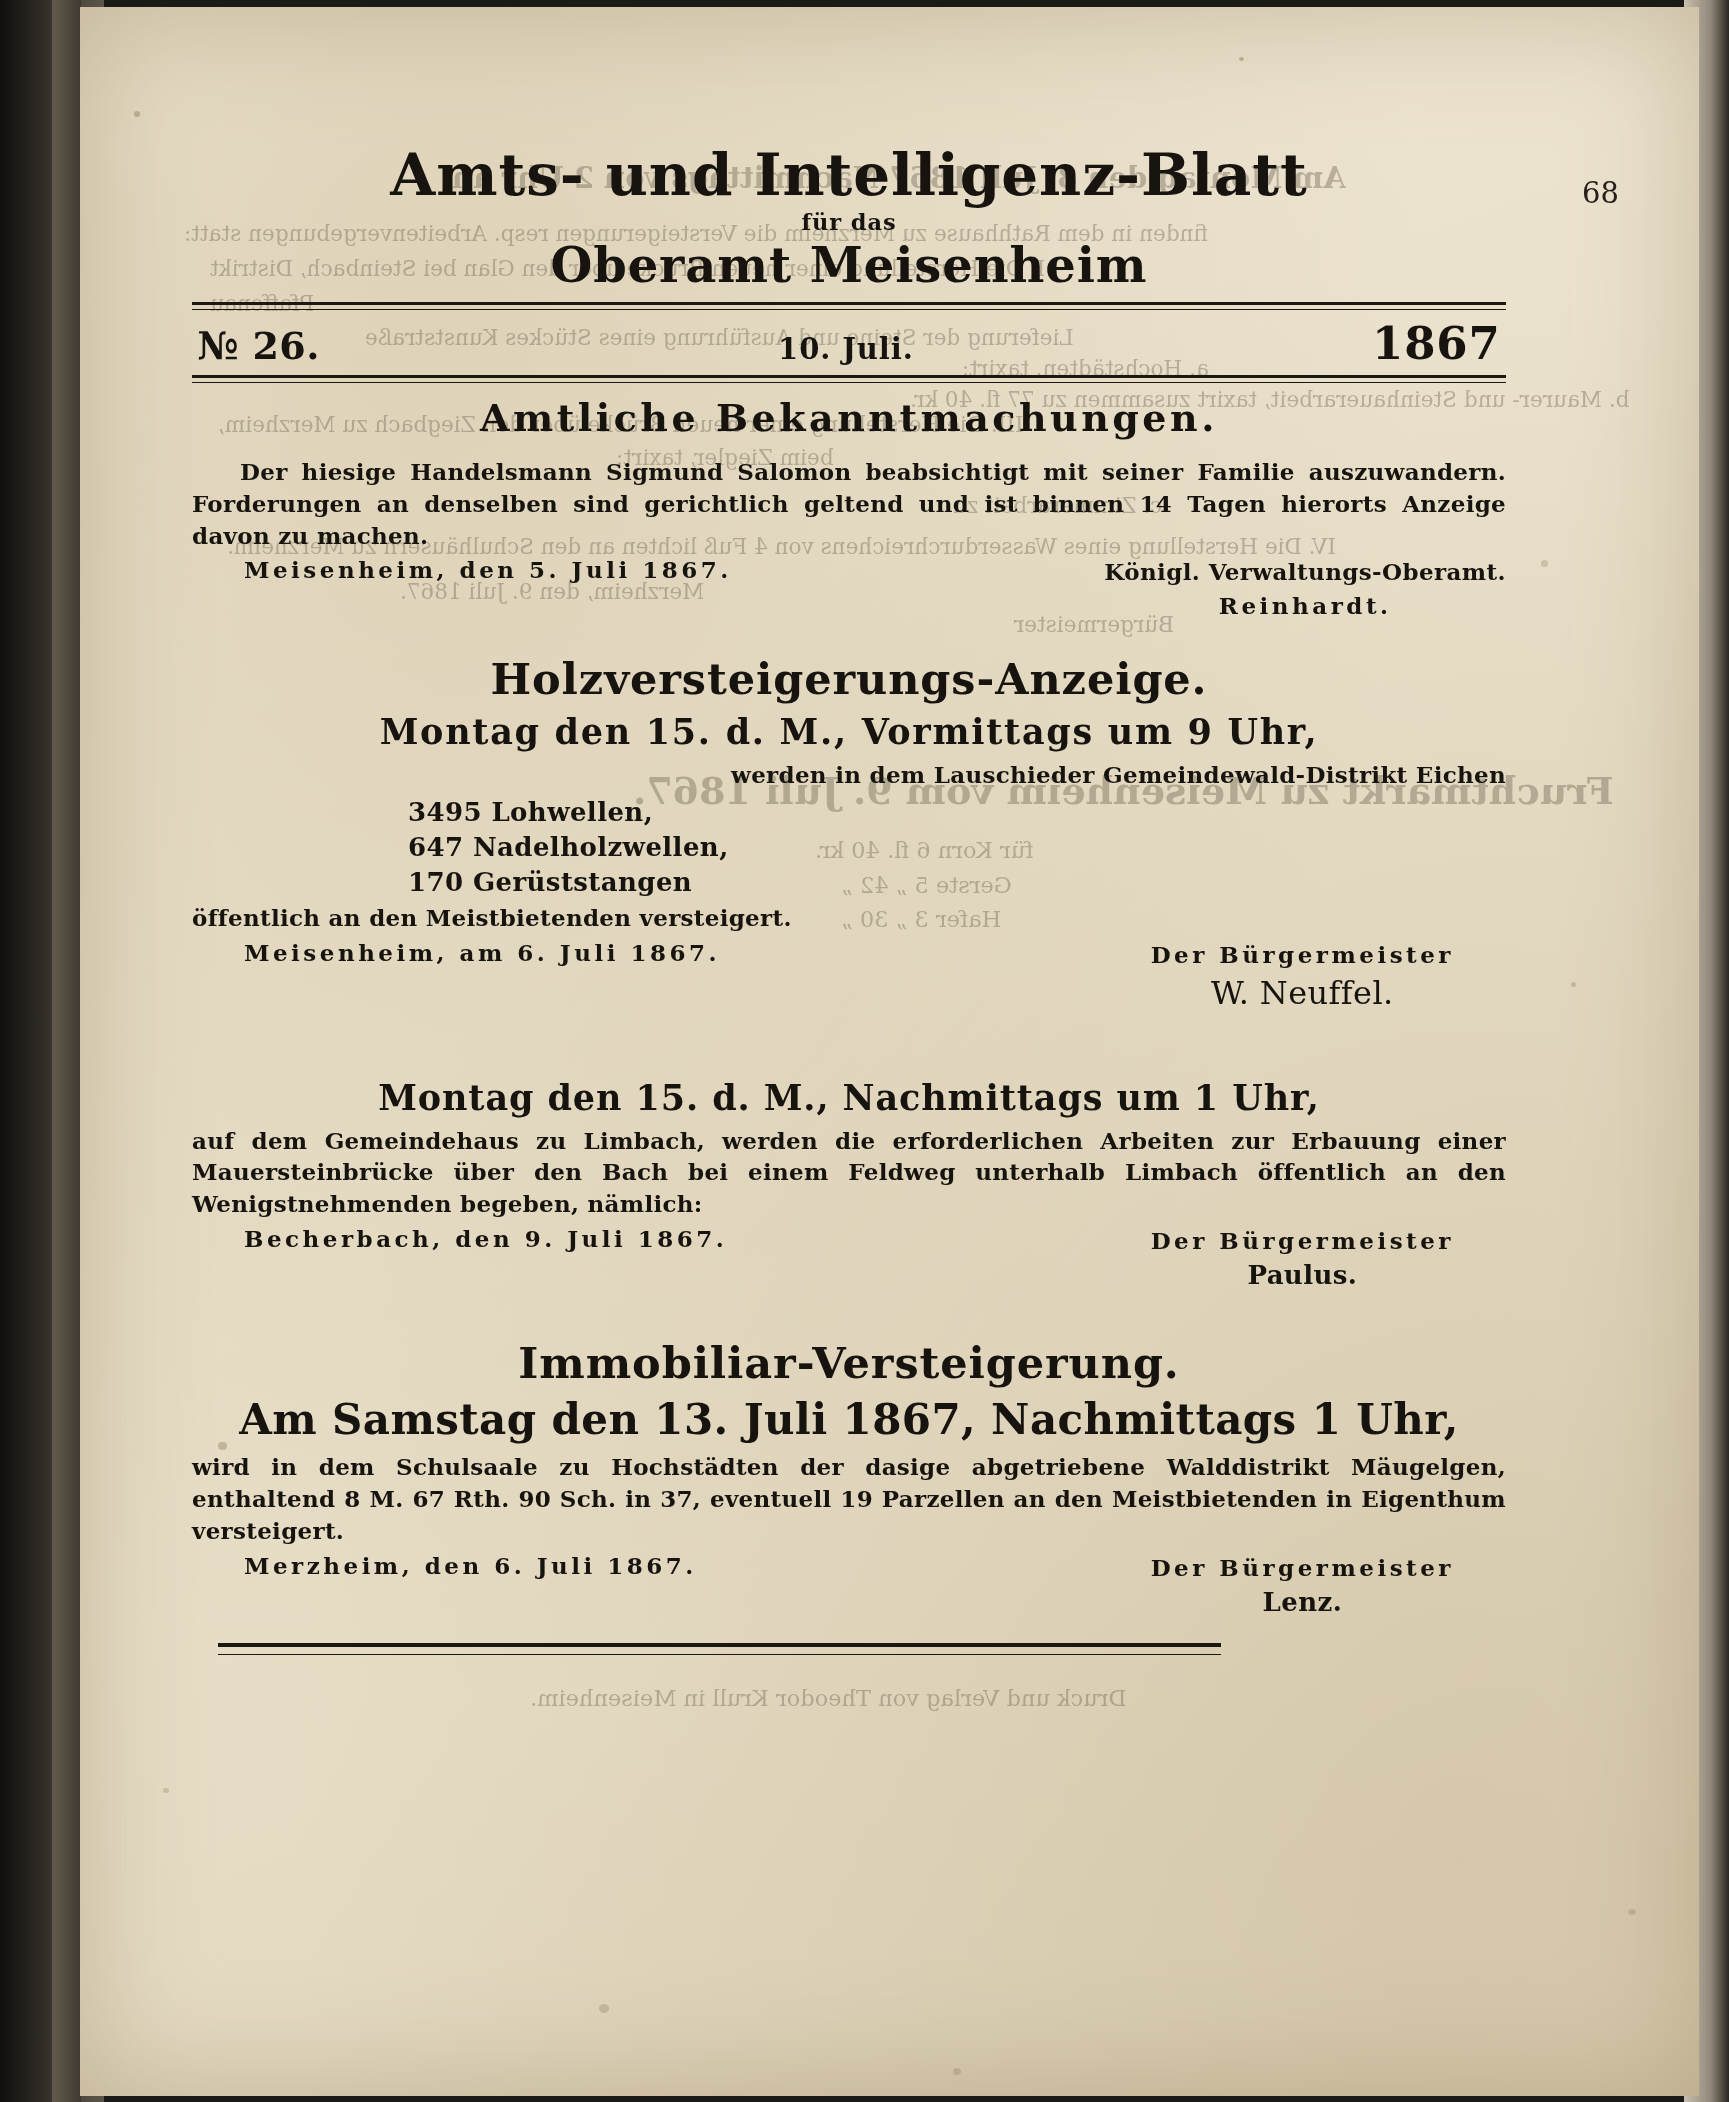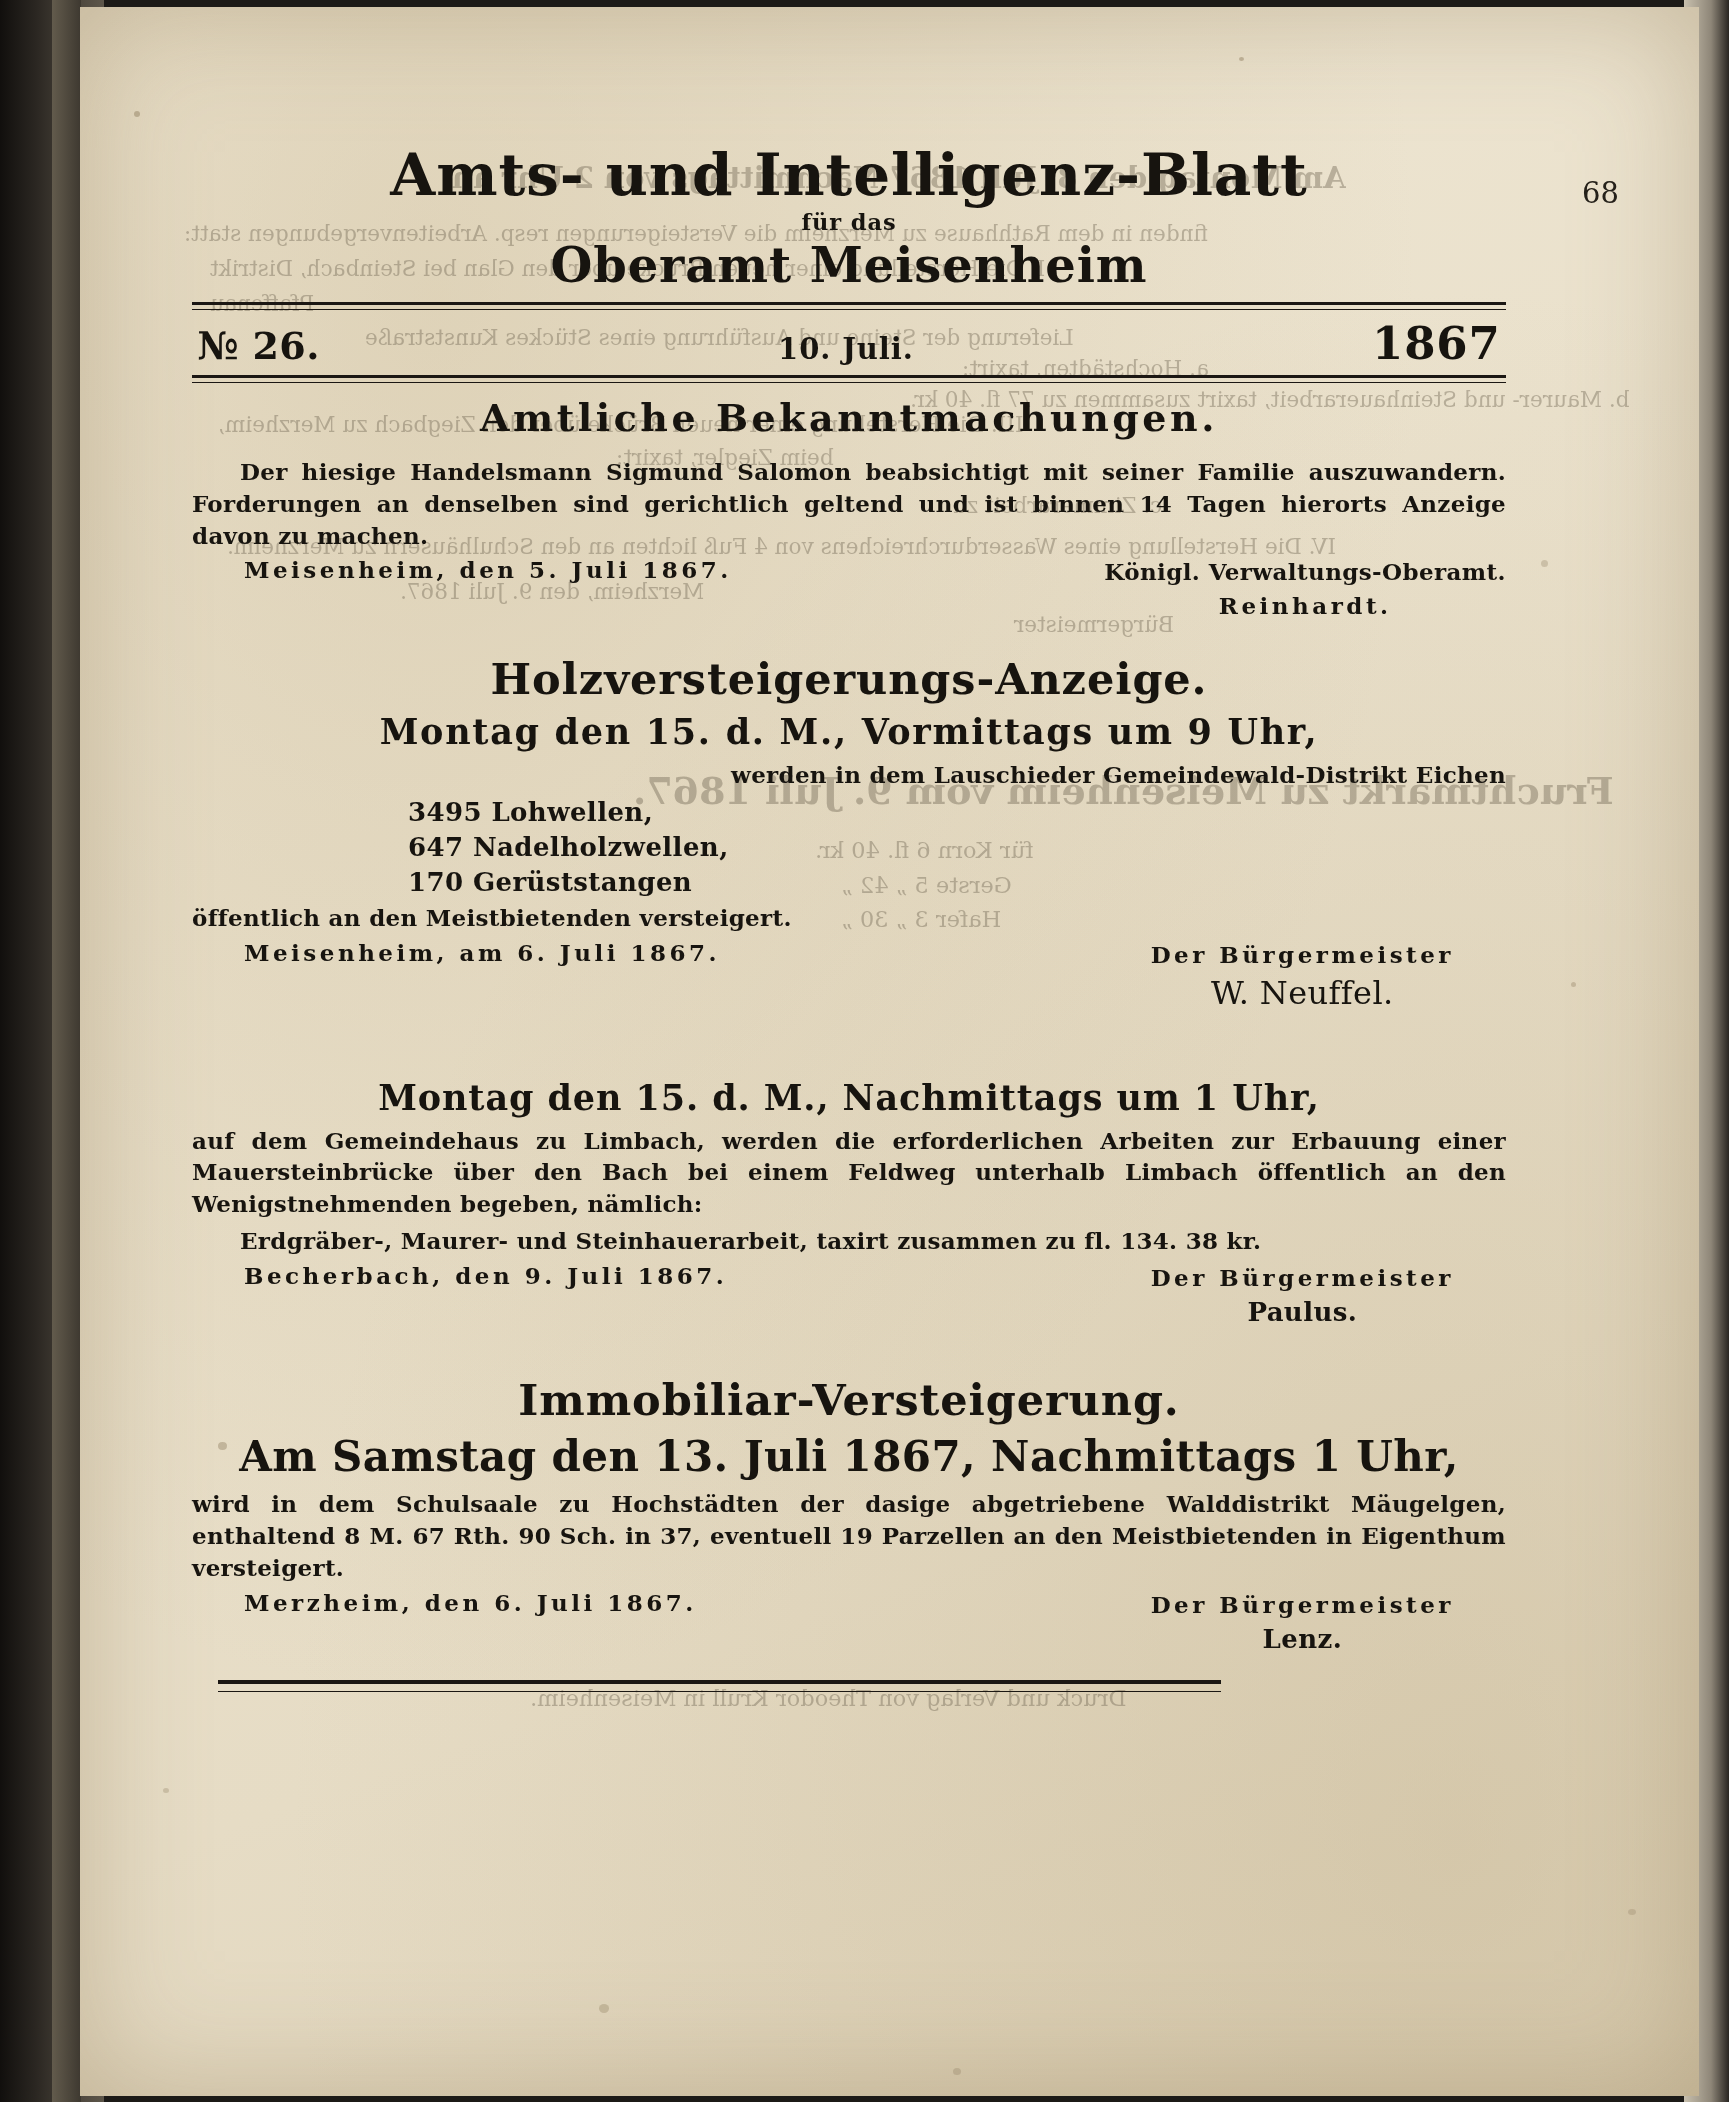--- a/index.html
+++ b/index.html
@@ -279,21 +279,20 @@
       <div class="signline">
         <div class="fraktur sig-spaced" style="padding-left:52px;">Meisenheim, am 6. Juli 1867.</div>
         <div class="sig-right fraktur" style="padding-right:52px;">
           <div class="sig-spaced">Der Bürgermeister</div>
           <div style="font-weight:normal;font-size:32px;">W. Neuffel.</div>
         </div>
       </div>
 
       <div class="head-mid fraktur" style="font-size:35px;margin-top:61px;letter-spacing:0.9px;">Montag den 15. d. M., Nachmittags um 1 Uhr,</div>
       <p class="body fraktur">auf dem Gemeindehaus zu Limbach, werden die erforderlichen Arbeiten zur Erbauung einer Mauersteinbrücke über den Bach bei einem Feldweg unterhalb Limbach öffentlich an den Wenigstnehmenden begeben, nämlich:</p>
-      <p class="body fraktur indent" style="text-align:left;">Erdgräber-, Maurer- und Steinhauerarbeit, taxirt zusammen zu fl. 134. 38 kr.</p>
 
       <div class="signline">
         <div class="fraktur sig-spaced" style="padding-left:52px;">Becherbach, den 9. Juli 1867.</div>
         <div class="sig-right fraktur" style="padding-right:52px;">
           <div class="sig-spaced">Der Bürgermeister</div>
           <div style="font-weight:bold;font-size:26px;">Paulus.</div>
         </div>
       </div>
 
       <div class="head-big fraktur" style="margin-top:45px;">Immobiliar-Versteigerung.</div>

